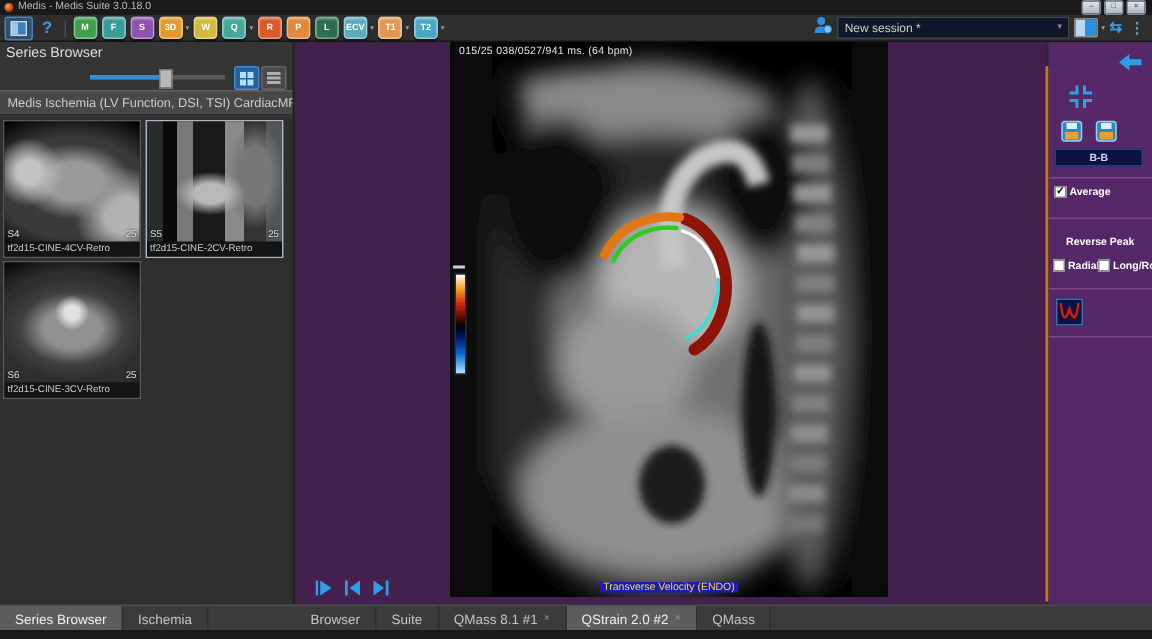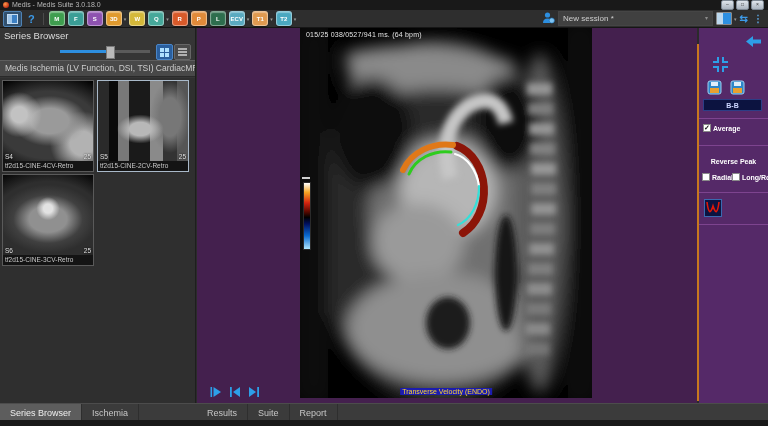--- a/index.html
+++ b/index.html
@@ -21,21 +21,21 @@
   .tb-active{width:17px;height:14px;background:#31506e;border:1px solid #4e82b4;border-radius:2px;
              display:flex;align-items:center;justify-content:center;}
   .tb-active .g{width:9px;height:8px;background:linear-gradient(90deg,#9fc6ea 0 45%,#3c80c4 45%);border:1px solid #c4dcf2;}
   .tb-help{color:#3d9ae8;font-weight:bold;font-size:11px;padding:0 3px;}
   .tb-sep{width:1px;height:12px;background:#4a4a4a;margin:0 2px;}
   .app-ic{width:14px;height:13px;border-radius:3px;color:#fff;font-weight:bold;font-size:6px;
           display:flex;align-items:center;justify-content:center;
           border:1px solid rgba(255,255,255,.4);box-shadow:inset 0 1px 1px rgba(255,255,255,.35),0 1px 1px rgba(0,0,0,.5);}
   .caret{color:#9a9a9a;font-size:5px;margin-left:-1px;}
   .user-ic{margin-left:auto;}
-  .session{width:145px;height:13px;background:#404040;border:1px solid #454545;color:#cfcfcf;
+  .session{width:145px;height:13px;background:#0f172a;border:1px solid #454545;color:#cfcfcf;
            font-size:8px;line-height:13px;padding:0 4px;display:flex;}
   .session .sc{margin-left:auto;color:#8a8a8a;font-size:6px;}
   .layout-ic{width:14px;height:11px;border:1px solid #8a8a8a;background:linear-gradient(90deg,#bcd8ee 0 45%,#2d8fe0 45%);border-radius:1px;}
   .sync-ic{color:#3d9ae8;font-size:10px;font-weight:bold;line-height:12px;}
   .dots{color:#5a9fd8;font-size:10px;font-weight:bold;padding:0 2px;}
   
   .main{position:absolute;top:28px;left:0;width:768px;height:375px;}
   
   .left-panel{position:absolute;left:0;top:0;width:196px;height:375px;background:#353535;border-right:1px solid #1e1e1e;box-sizing:border-box;}
   .sb-title{font-size:9.5px;color:#dcdcdc;padding:2px 4px 1px;}
@@ -341,25 +341,33 @@
     </div>
   </div>
 
   <div class="tabrow">
     <div class="ltabs">
       <div class="tab active">Series Browser</div>
       <div class="tab">Ischemia</div>
     </div>
     <div class="atabs">
       <div class="tab">
-          <span>Results</span>
+          <span>Browser</span>
         </div>
       <div class="tab">
           <span>Suite</span>
         </div>
       <div class="tab">
-          <span>Report</span>
+          <span>QMass 8.1 #1</span>
+          <span class="x">×</span>
+        </div>
+      <div class="tab active">
+          <span>QStrain 2.0 #2</span>
+          <span class="x">×</span>
+        </div>
+      <div class="tab">
+          <span>QMass</span>
         </div>
     </div>
   </div>
   <div class="bottom-strip"></div>
 
 </div>
 
 </body></html>

